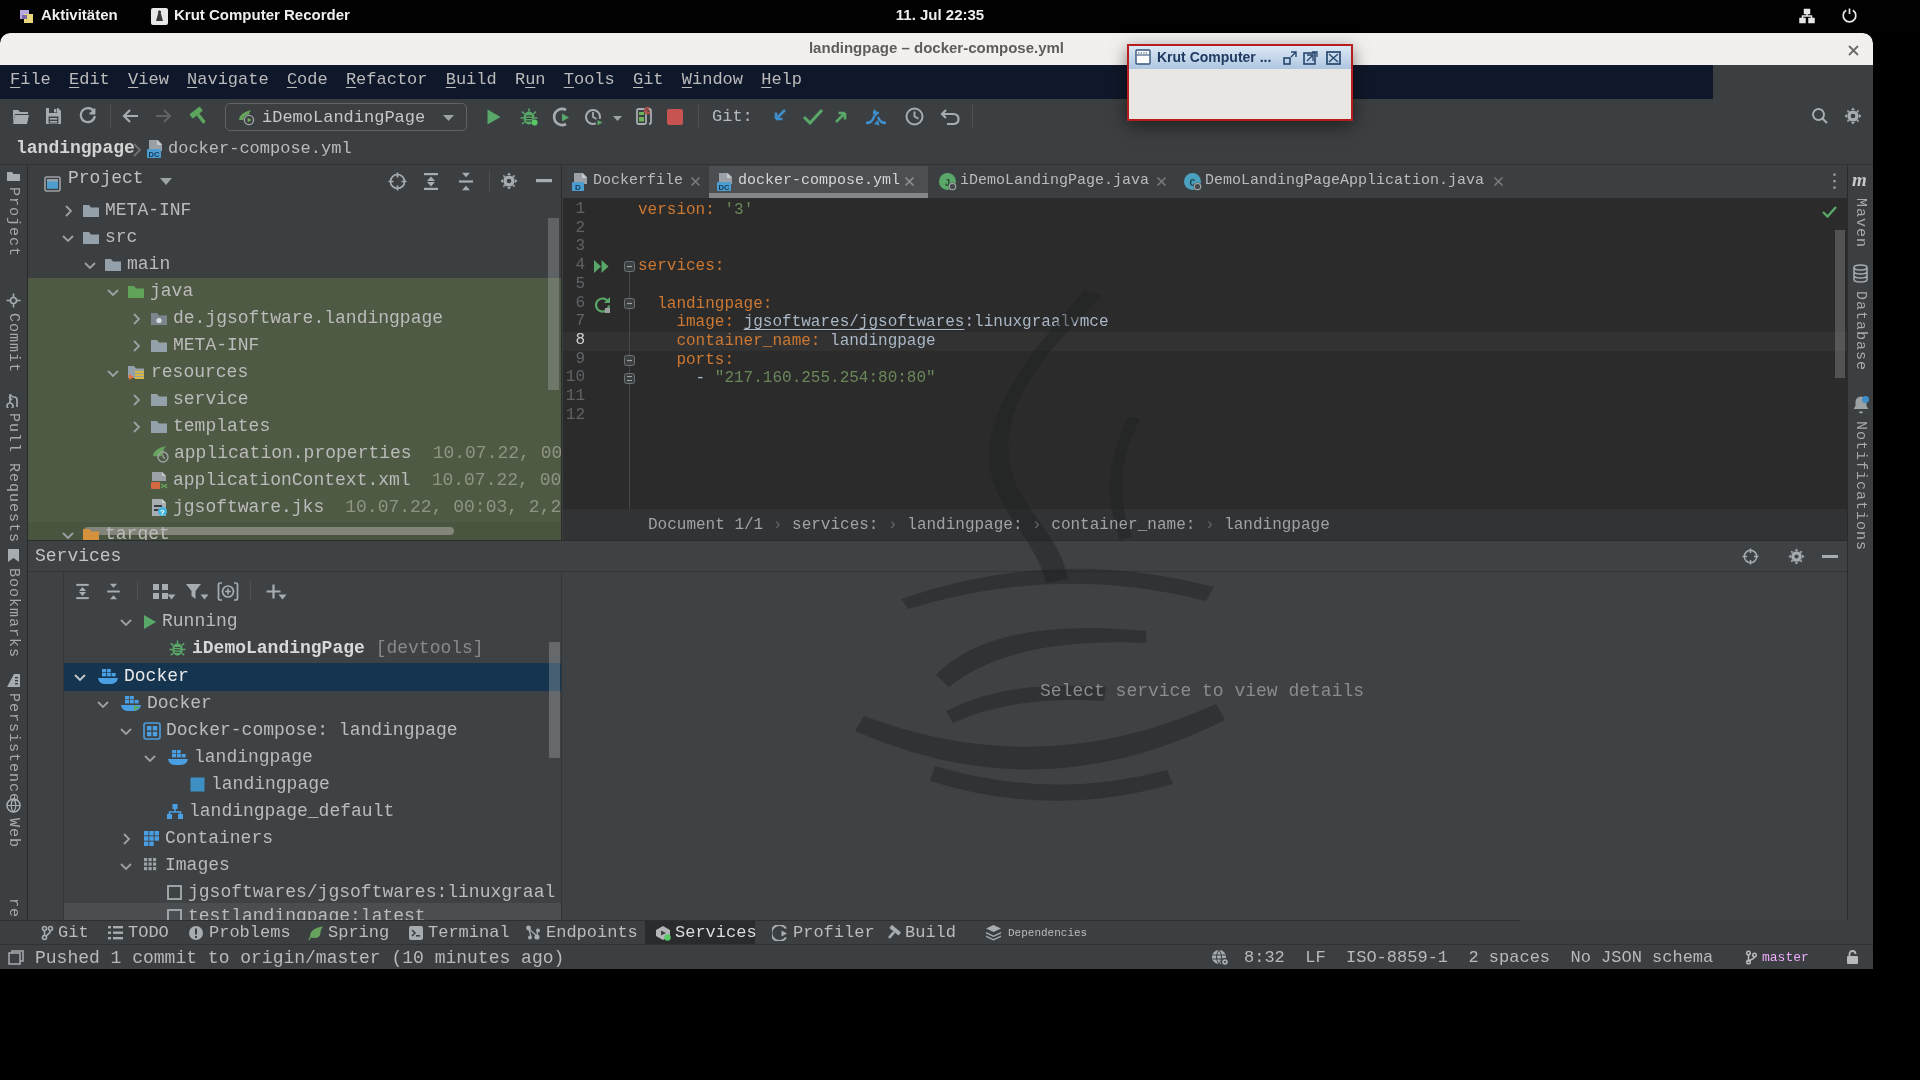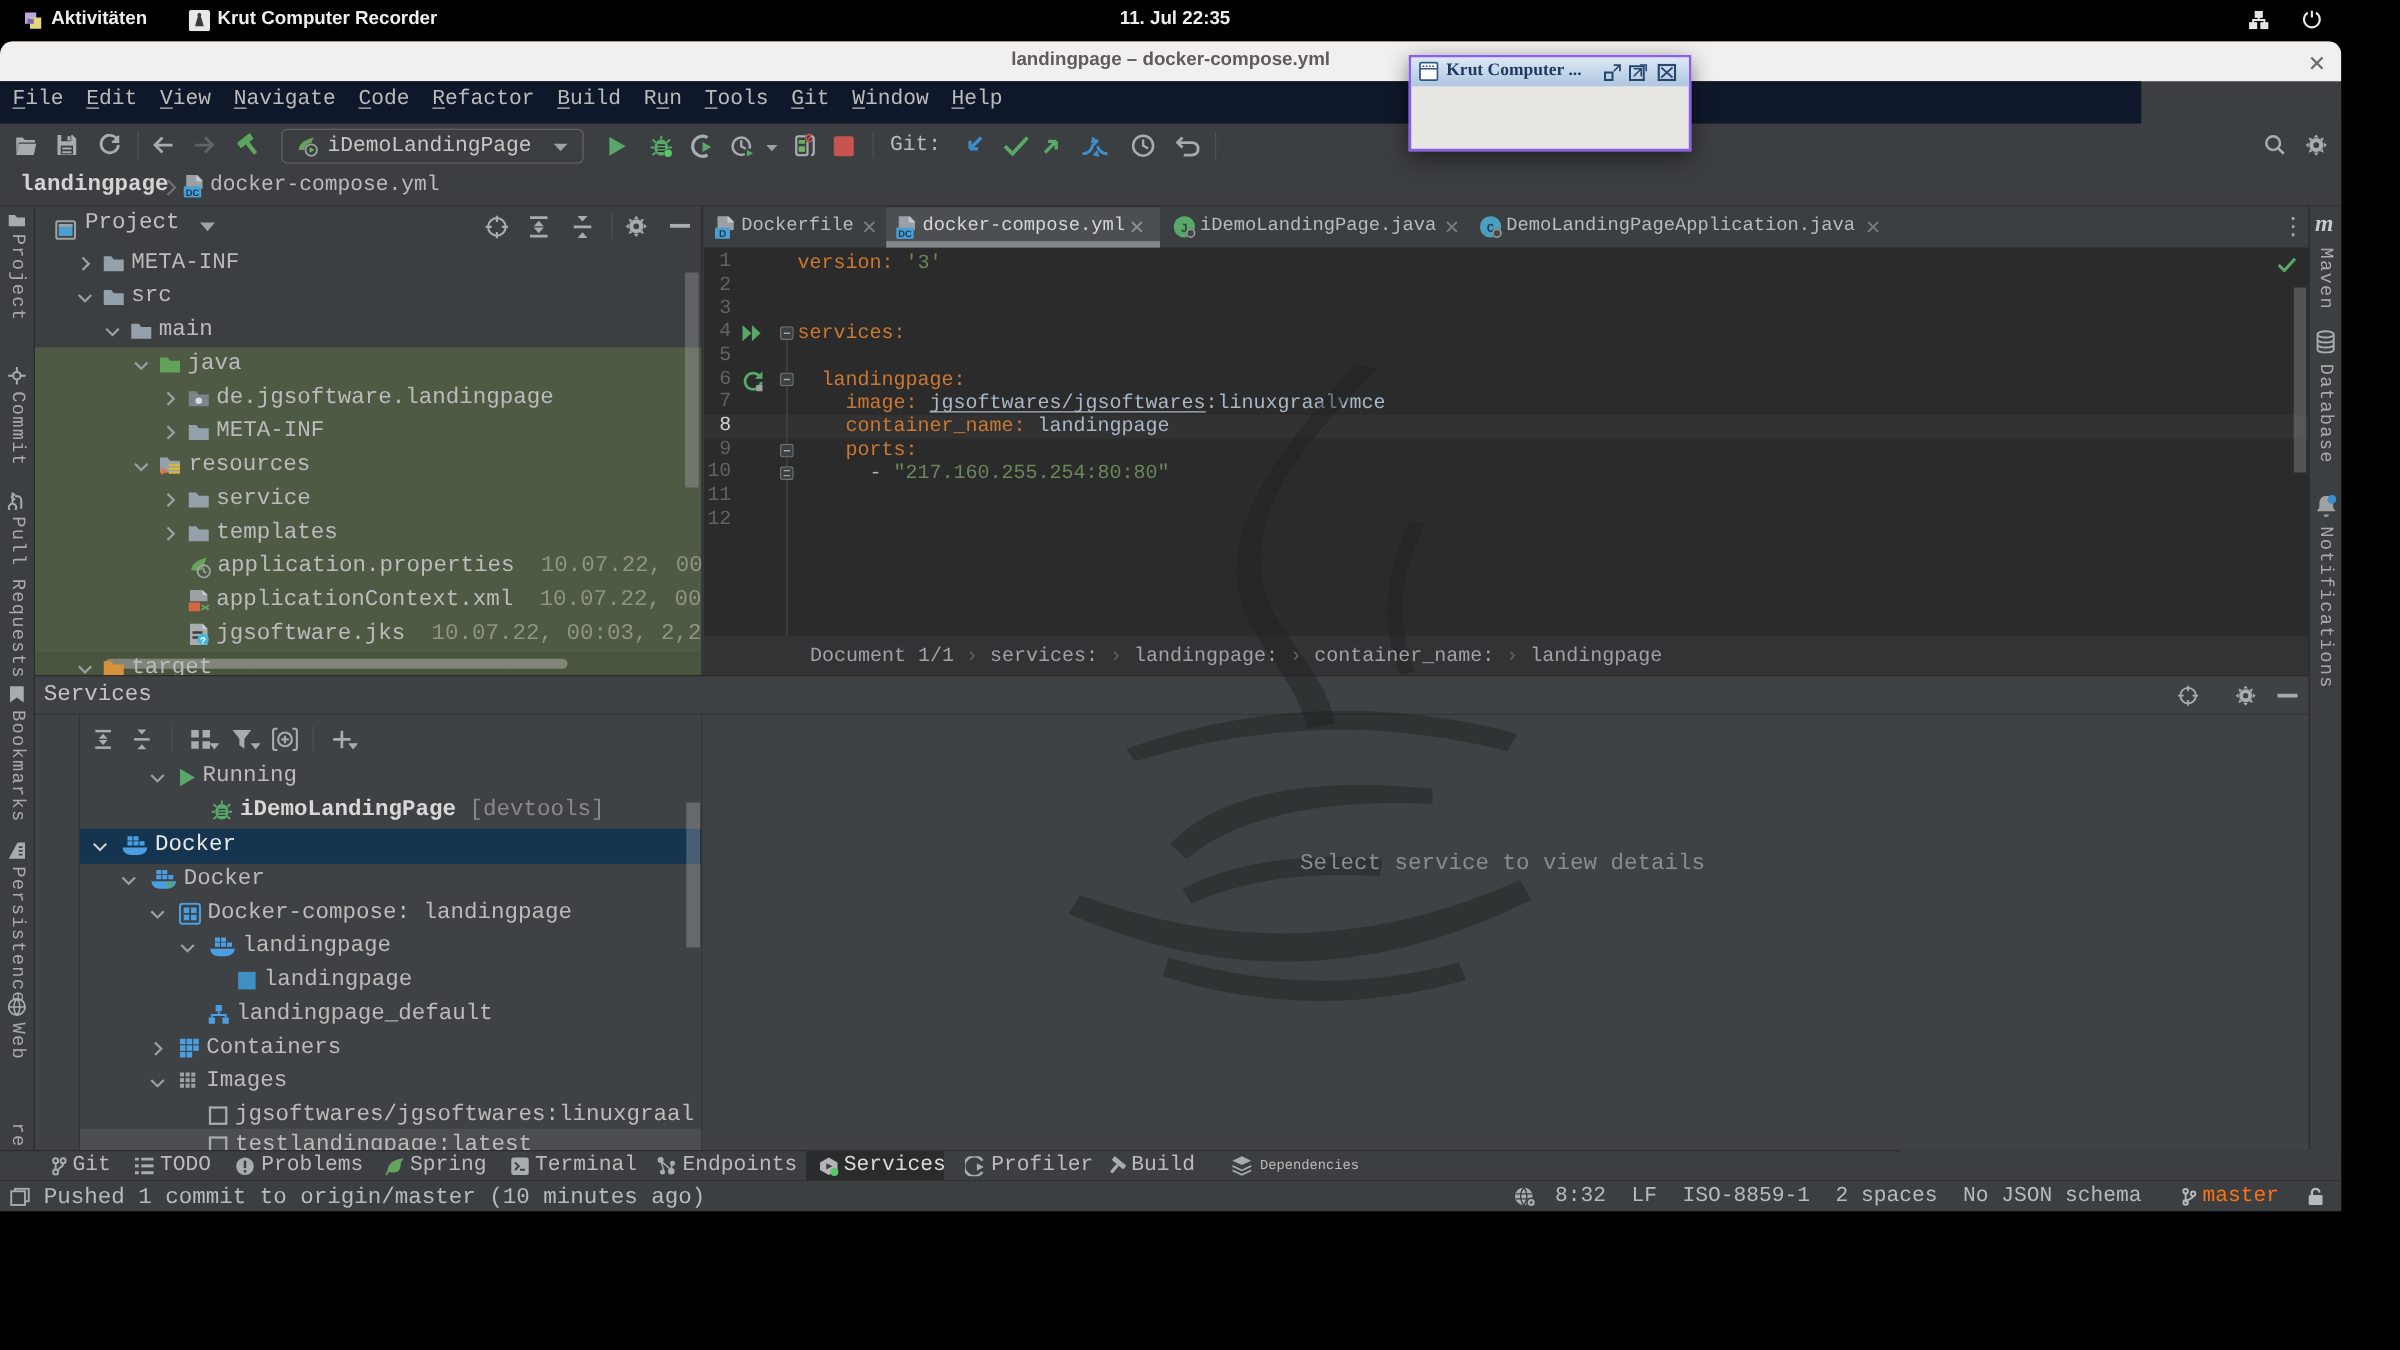--- a/index.html
+++ b/index.html
@@ -777,40 +777,40 @@
         <circle cx="15" cy="13" r="2.8" fill="#a7acb0"></circle>
         <circle cx="15" cy="13" r="1" fill="#3c3f41"></circle>
       </svg>
     <div class="abs" style="left:1244px;top:1px;font-size:17px;line-height:24px;color:#b7babc">8:32&nbsp;&nbsp;LF&nbsp;&nbsp;ISO-8859-1&nbsp;&nbsp;2 spaces&nbsp;&nbsp;No JSON schema</div>
     <svg class="abs" style="left:1745px;top:5px" width="13" height="15" viewBox="0 0 13 15" fill="none" stroke="#b7babc" stroke-width="1.5">
         <circle cx="3.5" cy="3" r="1.8"></circle>
         <circle cx="3.5" cy="12" r="1.8"></circle>
         <circle cx="9.5" cy="5" r="1.8"></circle>
         <path d="M3.5 4.8 v5.4 M9.5 6.8 c0 3 -6 2.4 -6 5.2"></path>
       </svg>
-    <div class="abs" style="left:1762px;top:1px;font-size:17px;line-height:24px;color:#f97316">master</div>
+    <div class="abs" style="left:1762px;top:1px;font-size:13px;line-height:24px;color:#f0abfc">master</div>
     <svg class="abs" style="left:1845px;top:4px" width="15" height="17" viewBox="0 0 15 17">
         <rect x="2" y="7" width="11" height="8" rx="1" fill="#b7babc"></rect>
         <path d="M4.5 7 V5 a3 3 0 0 1 6 0" fill="none" stroke="#b7babc" stroke-width="1.8"></path>
       </svg>
   </div>
   <div class="abs" id="watermark" style="left:0;top:0;width:1873px;height:936px;pointer-events:none;z-index:2">
     <svg width="1873" height="936" viewBox="0 0 1873 936" fill="rgba(28,30,32,0.42)">
       <path d="M1102 262 C 1034 330 1000 378 1010 432 C 1018 476 1060 500 1068 546 L 1046 550 C 1036 506 996 480 990 434 C 984 380 1024 326 1084 258 Z"></path>
       <path d="M1140 386 C 1118 430 1116 464 1132 504 L 1120 507 C 1104 464 1108 426 1128 384 Z"></path>
       <path d="M901 566 Q 1055 512 1214 554 L 1206 568 Q 1057 530 908 576 Z"></path>
       <path d="M1146 598 Q 993 583 936 642 L 949 654 Q 1010 604 1146 610 Z"></path>
       <path d="M1106 654 Q 1008 646 946 678 L 953 690 Q 1013 662 1104 668 Z"></path>
       <path d="M855 698 Q 1040 780 1225 687 L 1216 671 Q 1042 750 864 683 Z"></path>
       <path d="M930 748 Q 1050 786 1173 751 L 1167 737 Q 1052 768 935 733 Z"></path>
     </svg>
   </div>
 </div>
 
-<div class="abs" id="krut" style="left:1127px;top:44px;width:226px;height:77px;background:#e9e7e4;border:2px solid #8b5cf6;box-shadow:0 5px 16px rgba(0,0,0,0.5);font-family:Liberation Serif, serif">
+<div class="abs" id="krut" style="left:1127px;top:44px;width:226px;height:77px;background:#e9e7e4;border:2px solid #b91c1c;box-shadow:0 5px 16px rgba(0,0,0,0.5);font-family:Liberation Sans, sans-serif">
   <div class="abs" style="left:0;top:0;width:222px;height:23px;background:linear-gradient(#dce8f5,#aec6e0)">
     <svg class="abs" style="left:6px;top:3px" width="16" height="16" viewBox="0 0 16 16">
         <rect x="1" y="1" width="14" height="14" rx="1" fill="#fdfdfd" stroke="#35557e" stroke-width="1.4"></rect>
         <path d="M3 4 h1.4 M5.6 4 h1.4 M8.2 4 h1.4 M10.8 4 h1.4" stroke="#35557e" stroke-width="1.1"></path>
         <path d="M1.5 6 h13" stroke="#35557e" stroke-width="1.1"></path>
       </svg>
     <div class="abs" style="left:28px;top:3px;font-weight:bold;font-size:14px;color:#1f3a60">Krut Computer ...</div>
     <svg class="abs" style="left:153px;top:4px" width="16" height="16" viewBox="0 0 16 16" stroke="#26476e" fill="none">
         <rect x="2" y="8" width="6" height="6" stroke-width="1.6"></rect>
         <path d="M9 7 L14 2 M14 7 V2 H9" stroke-width="1.4"></path>

